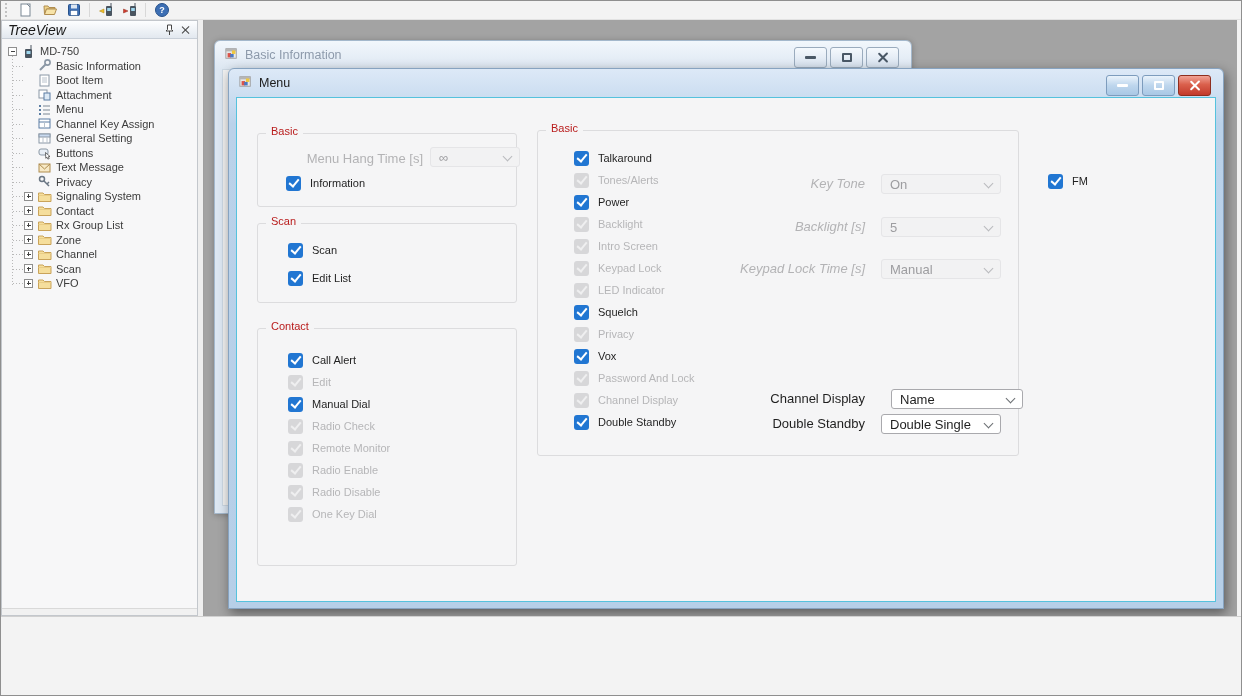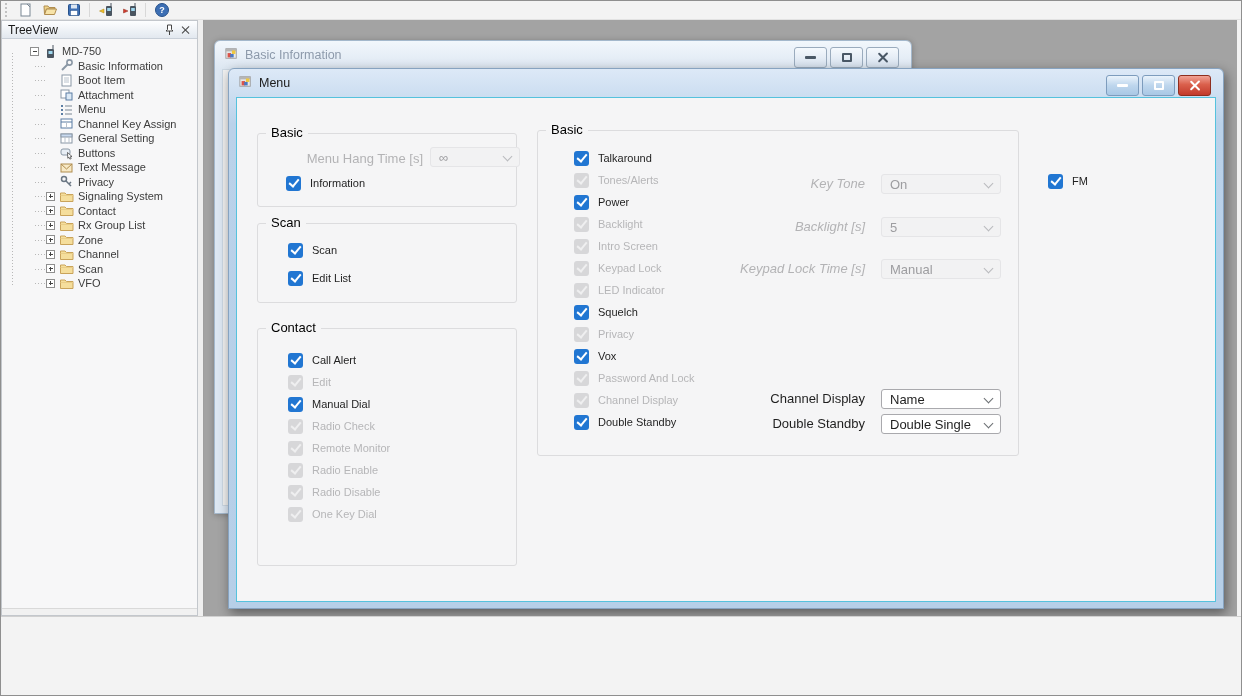--- a/index.html
+++ b/index.html
@@ -28,26 +28,26 @@
   .tb-sep { width:1px; height:14px; background:#d8d8d8; margin:0 2px; }
 
   
   .content { position:relative; height:596px; background:#f3f3f3; }
 
   
   .tree-panel { position:absolute; left:0; top:0; width:197px; height:596px; background:#f7f7f8;
                 border:1px solid #c3c7cc; display:flex; flex-direction:column; }
   .tree-header { height:18px; flex:none; display:flex; align-items:center; padding:0 4px 0 6px;
                  background:linear-gradient(#fdfeff,#e2e8ef); border-bottom:1px solid #c8cfd8; }
-  .tree-header .th-title { font-size:12px; color:#1a1a1a; flex:1; }
+  .tree-header .th-title { font-size:14px; color:#1a1a1a; flex:1;font-style:italic; }
   .th-btn { width:16px; height:15px; display:flex; align-items:center; justify-content:center; }
   .xs-x { position:relative; width:8px; height:8px; }
   .xs-x::before,.xs-x::after { content:''; position:absolute; left:3.5px; top:-1px; width:1.4px; height:10px; background:#444; }
   .xs-x::before { transform:rotate(45deg);} .xs-x::after { transform:rotate(-45deg);}
-  .tree-body { flex:1; position:relative; padding-top:5px; overflow:hidden;padding-left:22px; }
+  .tree-body { flex:1; position:relative; padding-top:5px; overflow:hidden; }
   .tree-vline { position:absolute; left:10px; top:14px; width:1px; height:233px;
                 background-image:repeating-linear-gradient(to bottom,#b8b8b8 0 1px,transparent 1px 3px); }
   .tree-row { display:flex; align-items:center; height:14.5px; font-size:11px; color:#3c3c3c; position:relative; }
   .tree-row.lvl0 { padding-left:6px; } .tree-row.lvl1 { padding-left:22px; }
   .tree-row.lvl1::before { content:''; position:absolute; left:11px; top:7px; width:10px; height:1px;
                 background-image:repeating-linear-gradient(to right,#b8b8b8 0 1px,transparent 1px 3px); }
   .expander { width:9px; height:9px; border:1px solid #8f8f8f; background:#fff; position:relative; flex:none; margin-right:4px; z-index:1; }
   .expander::before { content:''; position:absolute; left:1.5px; top:3px; width:4px; height:1px; background:#444; }
   .expander.plus::after { content:''; position:absolute; left:3px; top:1.5px; width:1px; height:4px; background:#444; }
   .exp-spacer { width:13px; flex:none; }
@@ -81,21 +81,21 @@
     background:linear-gradient(#dcLINEARfix,#b9d1e9); background:linear-gradient(#dde9f7,#bad2ea 55px,#b6cfe8);
     border:1px solid #87a3c0; box-shadow:2px 4px 12px rgba(0,0,0,.45); }
   .win-menu .child-title { color:#1b1b1b; }
   .btn-blue { background:linear-gradient(#eaf3fb,#bed6ed 50%,#a9c8e5); border:1px solid #7d9cbd; }
   .btn-red { background:linear-gradient(#f1a396,#da604c 45%,#c23a2b); border:1px solid #8e2e1f; }
   .menu-body { position:absolute; left:7px; top:28px; width:980px; height:505px; background:#f5f5f6;
                border:1px solid #55c2dd; }
 
   
   .group { position:absolute; border:1px solid #dcdcde; border-radius:3px; }
-  .legend { position:absolute; top:-9px; left:8px; background:#f5f5f6; padding:0 5px; font-size:13px; color:#000000; white-space:nowrap; }
+  .legend { position:absolute; top:-9px; left:8px; background:#f5f5f6; padding:0 5px; font-size:11px; color:#b91c1c; white-space:nowrap; }
   .g-basic-left { left:20px; top:35px; width:260px; height:74px; }
   .g-scan       { left:20px; top:125px; width:260px; height:80px; }
   .g-contact    { left:20px; top:230px; width:260px; height:238px; }
   .g-basic-right{ left:300px; top:32px; width:482px; height:326px; }
   .g-call-log   { left:300px; top:371px; width:482px; height:96px; }
   .rows { position:absolute; }
   .g-basic-left .rows { left:28px; top:38px; }
   .g-scan .rows { left:30px; top:12px; }
   .g-scan .cb-row { height:28px; }
   .g-contact .rows { left:30px; top:20px; }
@@ -540,21 +540,21 @@
                 <div class="combo off" style="left: 343px; top: 86px; width: 120px;">
                   <span>5</span>
                   <span class="chev"></span>
                 </div>
                 <span class="combo-label dim" style="left: 127px; top: 128px;">Keypad Lock Time [s]</span>
                 <div class="combo off" style="left: 343px; top: 128px; width: 120px;">
                   <span>Manual</span>
                   <span class="chev"></span>
                 </div>
                 <span class="combo-label dark" style="left: 127px; top: 258px;">Channel Display</span>
-                <div class="combo on" style="left: 343px; top: 258px; width: 120px;">
+                <div class="combo on" style="left: 353px; top: 258px; width: 132px;">
                   <span>Name</span>
                   <span class="chev"></span>
                 </div>
                 <span class="combo-label dark" style="left: 127px; top: 283px;">Double Standby</span>
                 <div class="combo on" style="left: 343px; top: 283px; width: 120px;">
                   <span>Double Single</span>
                   <span class="chev"></span>
                 </div>
               </div>
           </div>

